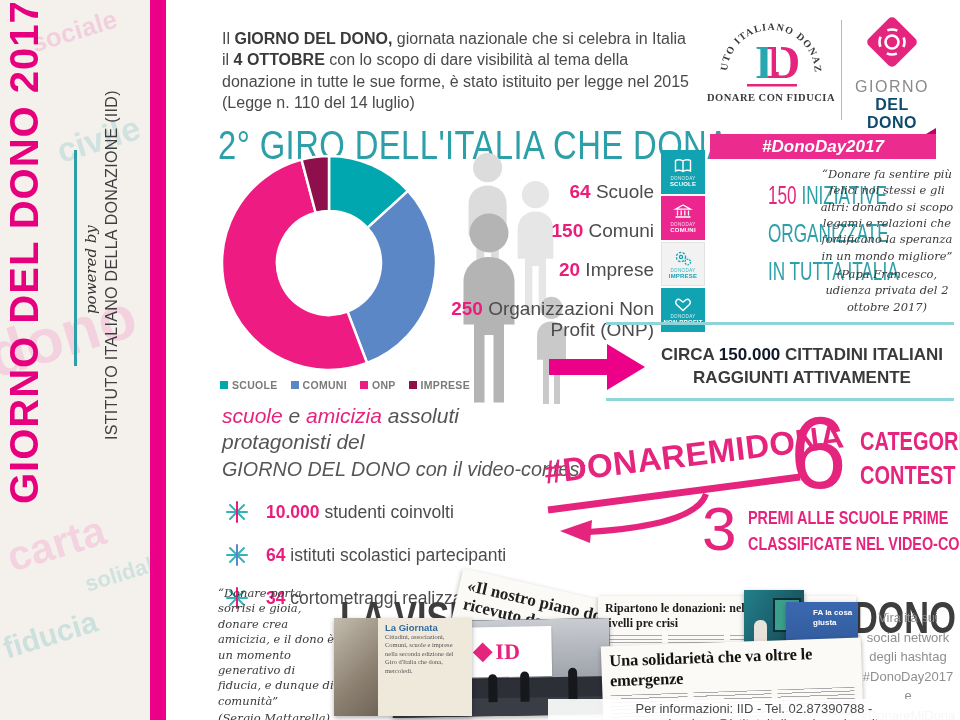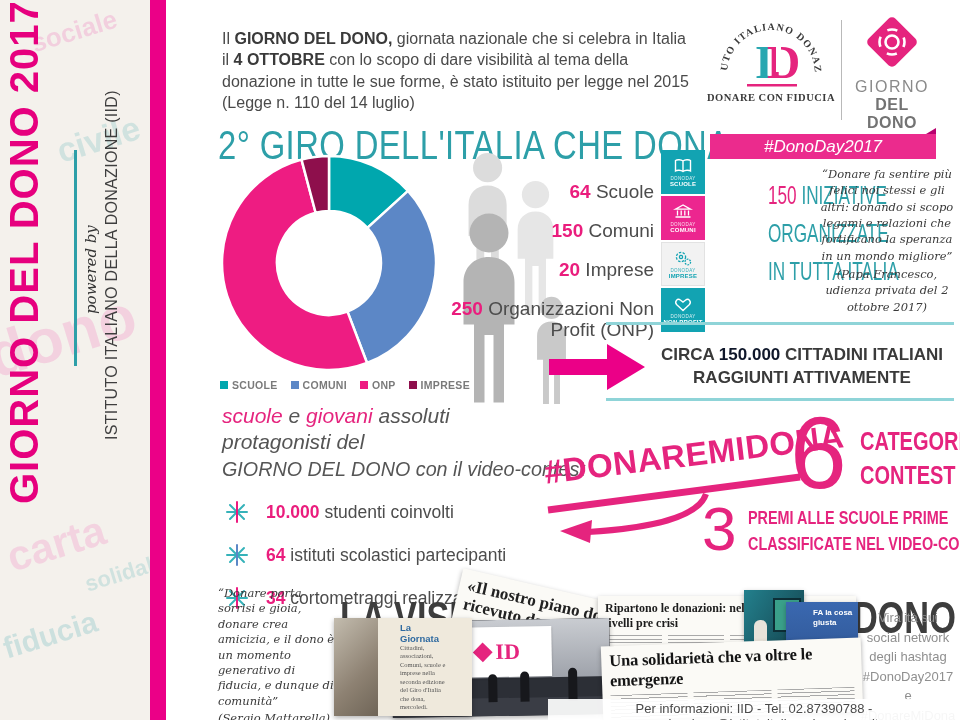--- a/index.html
+++ b/index.html
@@ -27,23 +27,23 @@
   .intro{position:absolute;left:222px;top:12px;width:474px;font-size:16px;line-height:1.34;color:#4a4a4a;}
   .intro b{color:#3a3a3a;}
   .giro-title{position:absolute;left:218px;top:96px;font-size:40px;font-weight:500;color:#2d9fa8;
     transform:scaleX(.82);transform-origin:left top;white-space:nowrap;letter-spacing:.5px;}
 
   
   .logo-iid{position:absolute;left:703px;top:8px;width:136px;height:122px;text-align:center;}
   .logo-sep{position:absolute;left:841px;top:20px;width:1px;height:100px;background:#b9b9b9;}
   .logo-gdd{position:absolute;left:848px;top:12px;width:88px;text-align:center;}
   .gdd-l1{font-size:16px;letter-spacing:1.5px;color:#8a8a8a;margin-top:2px;}
-  .gdd-l2{font-size:16px;letter-spacing:.5px;font-weight:800;color:#737373;}
+  .gdd-l2{font-size:16px;letter-spacing:.5px;font-weight:800;color:#0c4a6e;}
   .donoday-banner{position:absolute;left:710px;top:134px;width:226px;height:25px;background:#eb2b8d;
-    color:#fff;font-weight:400;font-style:italic;font-size:17px;text-align:center;line-height:25px;}
+    color:#fff;font-weight:700;font-style:italic;font-size:17px;text-align:center;line-height:25px;}
   .donoday-banner:after{content:"";position:absolute;right:-0px;top:-6px;border-left:10px solid transparent;
     border-bottom:6px solid #b8006e;}
 
   
   #donut-svg{position:absolute;left:214px;top:148px;}
   .legend{position:absolute;left:220px;top:379px;width:240px;display:flex;gap:13px;align-items:center;}
   .lg{display:flex;align-items:center;gap:4px;font-size:10.5px;font-weight:700;color:#7a7a7a;letter-spacing:.3px;}
   .lg i{width:8px;height:8px;display:inline-block;}
 
   
@@ -99,21 +99,21 @@
   .contest-prize-num{position:absolute;left:702px;top:498px;font-size:62px;font-weight:500;color:#e5247e;line-height:1;}
   .contest-prize-lines{position:absolute;left:748px;top:505px;color:#e5247e;font-weight:600;}
   .contest-prize-lines div{font-size:18px;transform:scaleX(.8);transform-origin:left top;line-height:26px;white-space:nowrap;}
 
   
   .media-title{position:absolute;left:340px;top:556px;font-size:44px;font-weight:800;color:#3d3d3d;
     transform:scaleX(.78);transform-origin:left top;white-space:nowrap;z-index:1;}
   .press-card{position:absolute;background:#fbfaf6;box-shadow:0 2px 5px rgba(0,0,0,.3);overflow:hidden;}
   .pc-lagiornata{left:334px;top:618px;width:138px;height:98px;background:#efe9dc;display:flex;z-index:5;}
   .lg-photo{width:44px;height:100%;background:linear-gradient(135deg,#c3bcae,#8d8172 60%,#6f6557);flex:none;}
-  .lg-body{padding:4px 22px;}
+  .lg-body{padding:4px 7px;}
   .lg-kicker{font-size:9.5px;font-weight:800;color:#2f6aa0;}
   .lg-head{font-family:"Liberation Serif",serif;font-size:13.5px;font-weight:700;color:#1d1d1d;line-height:1.02;margin:2px 0 3px;}
   .lg-text{font-family:"Liberation Serif",serif;font-size:6.5px;color:#555;line-height:1.3;}
   .pc-piano{left:452px;top:588px;width:184px;height:80px;transform:rotate(13deg);z-index:2;padding:6px 8px;}
   .piano-head{font-family:"Liberation Serif",serif;font-size:17px;font-weight:700;color:#222;line-height:1.12;}
   .pc-event{left:392px;top:620px;width:218px;height:96px;transform:rotate(-1deg);background:#2c2f36;z-index:4;}
   .pe-wall{position:absolute;left:0;top:0;width:100%;height:58px;background:linear-gradient(#c9ccd1,#9fa3ab);}
   .pe-panel{position:absolute;left:52px;top:7px;width:108px;height:50px;background:#fff;display:flex;
     align-items:center;justify-content:center;gap:6px;box-shadow:0 1px 2px rgba(0,0,0,.3);}
   .pe-diamond{width:14px;height:14px;background:#e5247e;transform:rotate(45deg);}
@@ -268,21 +268,21 @@
   <div class="tline t1" data-interactable="false"></div>
   <svg class="reach-arrow" width="96" height="46" viewBox="0 0 96 46" data-interactable="false">
     <polygon points="0,15 58,15 58,0 96,23 58,46 58,31 0,31" fill="#eb0087"></polygon>
   </svg>
   <div class="reach-text" data-interactable="false">
     <span>CIRCA </span><span class="num">150.000</span><span> CITTADINI ITALIANI RAGGIUNTI ATTIVAMENTE</span>
   </div>
   <div class="tline t2" data-interactable="false"></div>
 
   <div class="vc-heading" data-interactable="false">
-    <div><span class="pk">scuole</span><span> e </span><span class="pk">giovani</span><span> assoluti protagonisti del</span></div>
+    <div><span class="pk">scuole</span><span> e </span><span class="pk">amicizia</span><span> assoluti protagonisti del</span></div>
     <div class="vc-l2">GIORNO DEL DONO con il video-contest</div>
   </div>
 
   <div class="bullets" data-interactable="false">
     <div class="bullet" data-interactable="false">
       <svg width="26" height="26" viewBox="0 0 26 26" data-interactable="false" stroke-width="2" stroke-linecap="round">
         <line x1="3" y1="13" x2="23" y2="13" stroke="#35b2b9"></line>
           <line x1="6" y1="6" x2="20" y2="20" stroke="#35b2b9"></line>
         <line x1="6" y1="20" x2="20" y2="6" stroke="#35b2b9"></line>
           <line x1="13" y1="3" x2="13" y2="23" stroke="#ec1a7f"></line>

